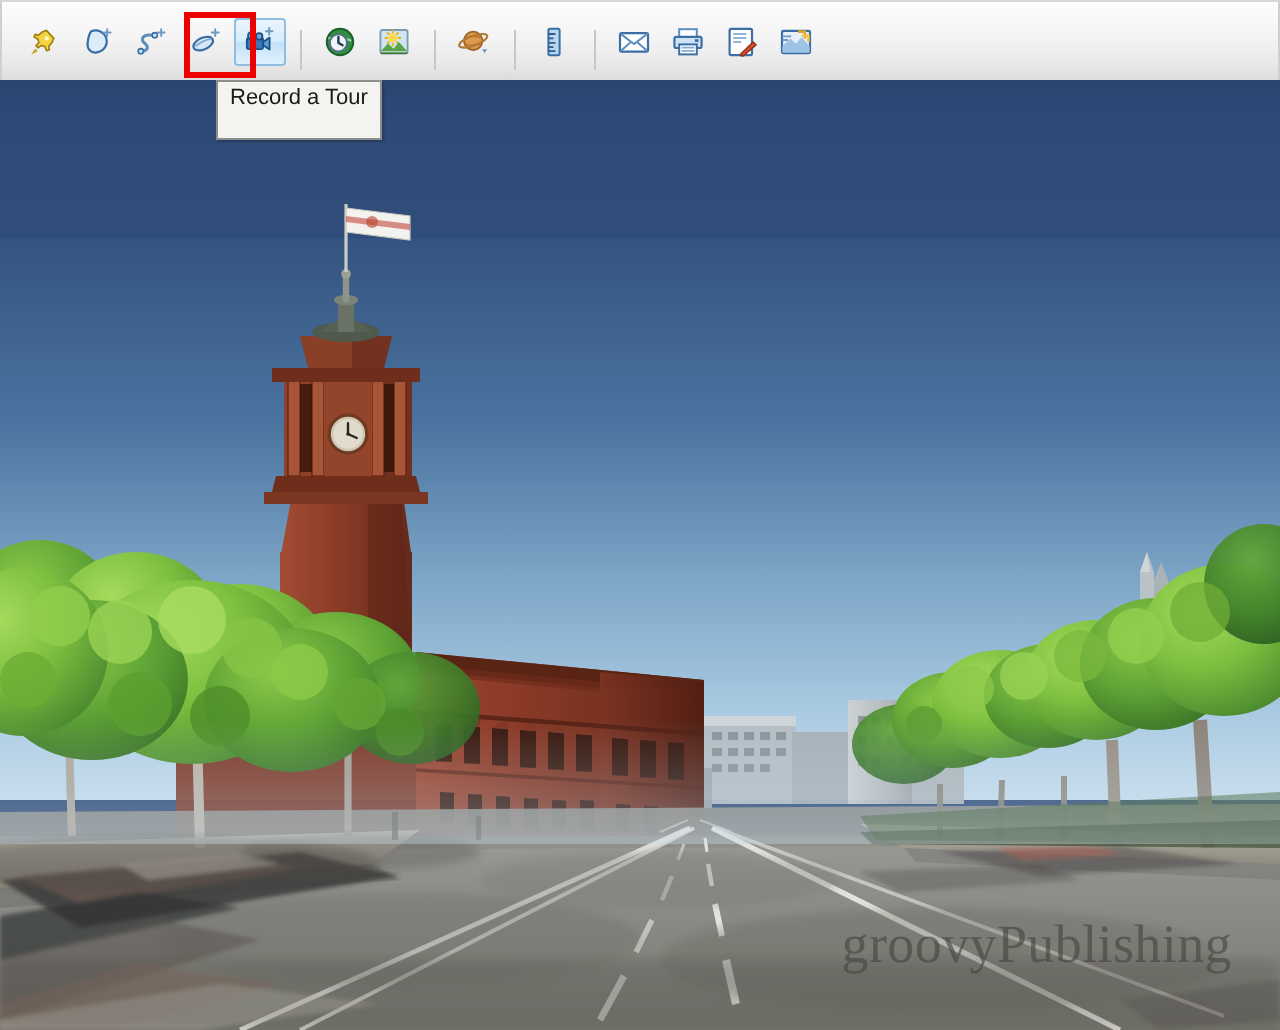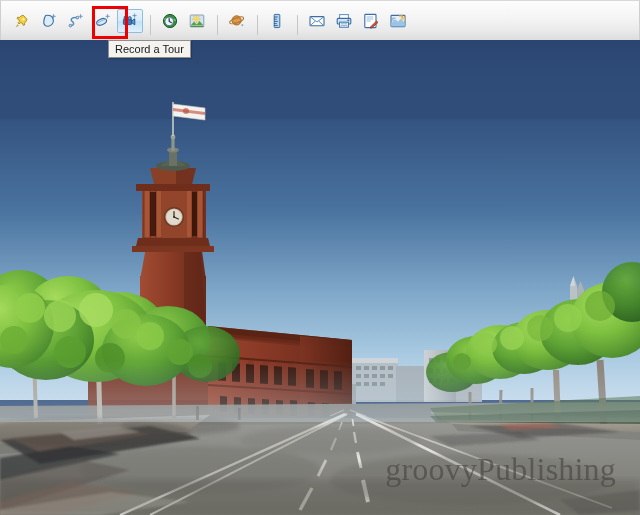--- a/index.html
+++ b/index.html
@@ -89,21 +89,21 @@
   
   #tooltip {
     position: absolute;
     left: 108px;
     top: 40px;
     background: #f4f3f0;
     border: 1px solid #8e8e8e;
     color: #1a1a1a;
     font-size: 11px;
     font-family: "Liberation Sans", sans-serif;
-    padding: 2px 6px 1px 6px;
+    padding: 2px 6px 13px 6px;
     line-height: 13px;
     white-space: nowrap;
     z-index: 25;
     box-shadow: 1px 1px 1px rgba(0,0,0,0.18);
   }
 
   
   #viewport {
     position: absolute;
     left: 0;
@@ -115,21 +115,21 @@
   }
   #scene { position: absolute; inset: 0; }
   #scene-svg { display: block; width: 640px; height: 475px; }
 
   
   #watermark {
     position: absolute;
     right: 24px;
     bottom: 27px;
     font-family: "Liberation Serif", serif;
-    font-size: 32px;
+    font-size: 27px;
     color: rgba(70,66,62,0.62);
     letter-spacing: 0.2px;
     z-index: 8;
     white-space: nowrap;
   }
 </style>
 </head>
 <body>
 
 <div id="app-window">

